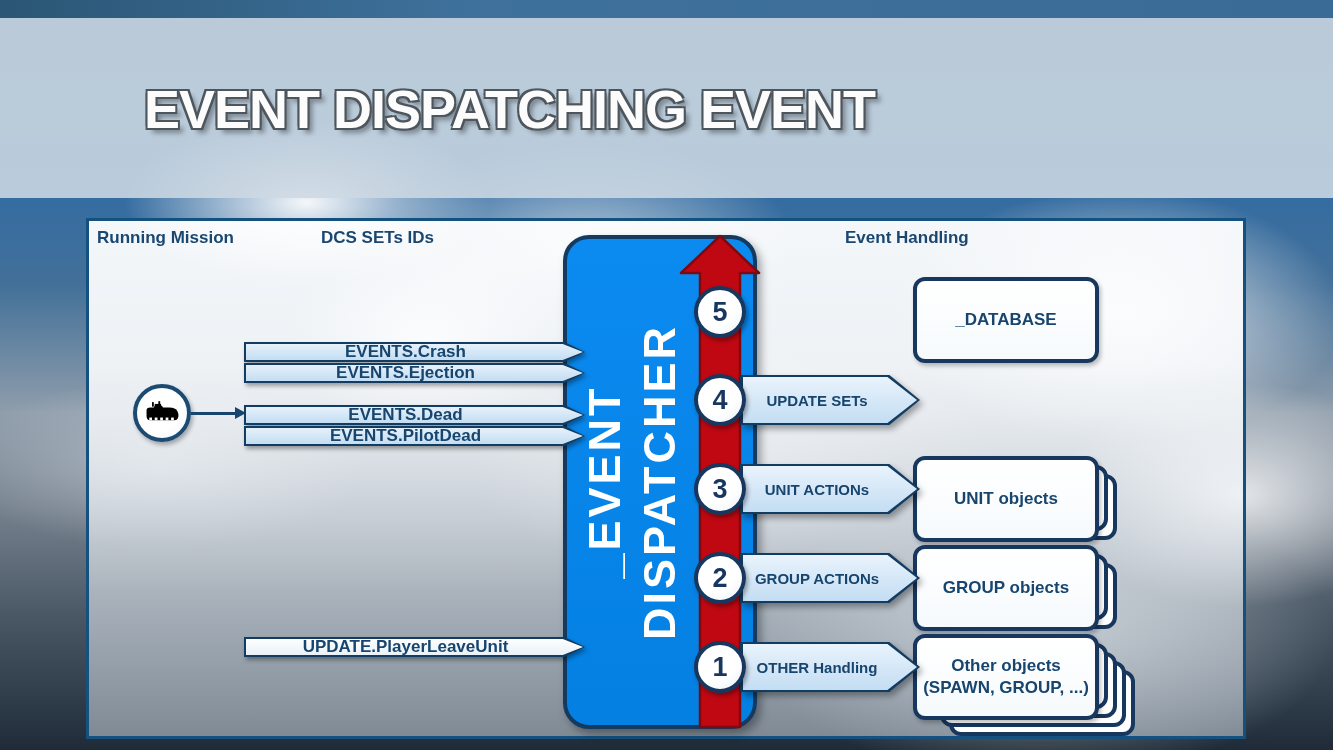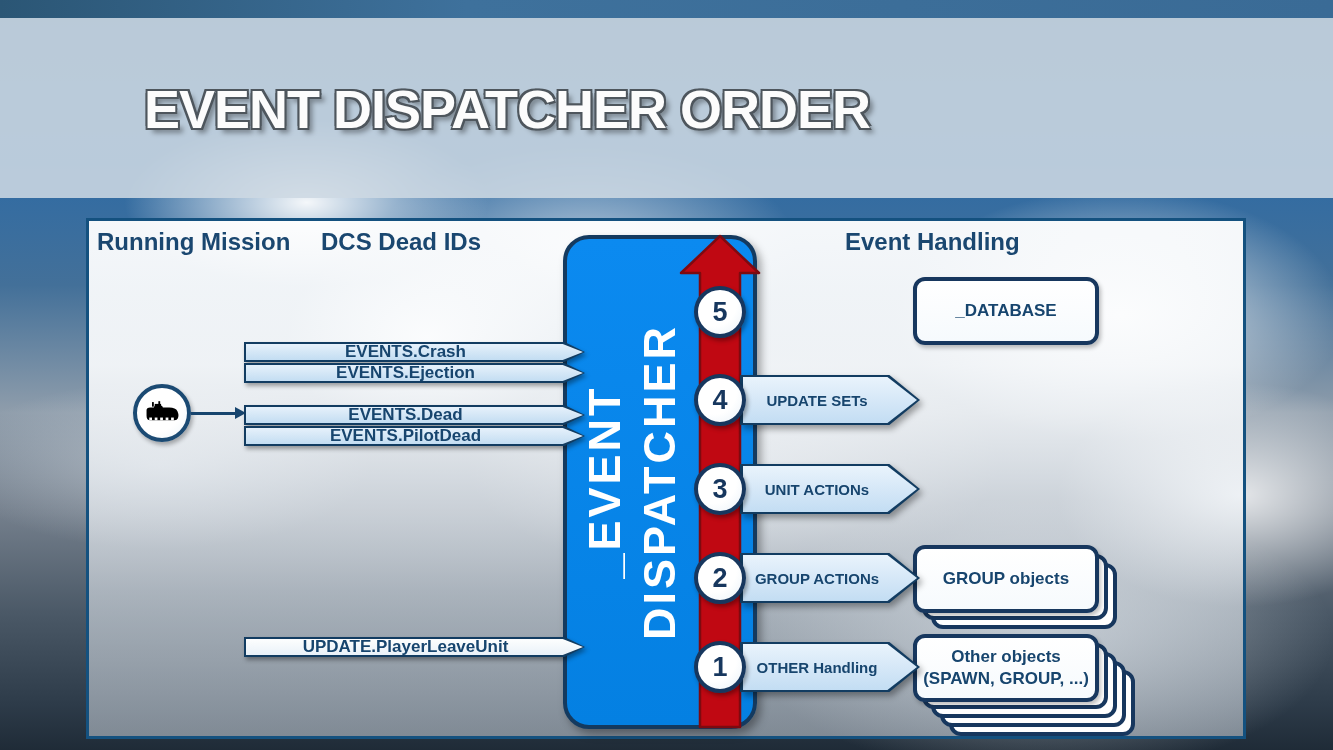--- a/index.html
+++ b/index.html
@@ -28,21 +28,21 @@
     position:absolute;left:144px;top:78px;z-index:3;
     font-size:54px;font-weight:bold;letter-spacing:-1px;color:#fcfcfc;
     text-shadow:-2px -2px 0 #4e565d,2px -2px 0 #4e565d,-2px 2px 0 #4e565d,2px 2px 0 #4e565d,5px 5px 5px rgba(0,0,0,.35);
     white-space:nowrap;
   }
   .panel{
     position:absolute;left:86px;top:218px;width:1160px;height:521px;z-index:1;
     box-sizing:border-box;border:3px solid #14517f;
     background:linear-gradient(180deg,rgba(255,255,255,.95) 0%,rgba(252,253,254,.9) 28%,rgba(241,245,249,.72) 52%,rgba(228,234,240,.6) 72%,rgba(204,212,221,.55) 100%);
   }
-  .col-header{position:absolute;z-index:4;font-size:24px;font-weight:bold;color:#1a4770;white-space:nowrap;}
+  .col-header{position:absolute;z-index:4;font-size:17px;font-weight:bold;color:#1a4770;white-space:nowrap;}
   .h-running{left:97px;top:228px;}
   .h-dcs{left:321px;top:228px;}
   .h-handling{left:845px;top:228px;}
 
   
   .dispatcher{
     position:absolute;left:563px;top:235px;width:194px;height:494px;z-index:3;
     box-sizing:border-box;border:4px solid #143a5f;border-radius:26px;
     background:linear-gradient(180deg,#0b8af0,#0480e2);
     box-shadow:4px 5px 8px rgba(0,0,0,.35);
@@ -72,21 +72,21 @@
     clip-path:polygon(0 0,83% 0,100% 50%,83% 100%,0 100%);}
   .act .shape-fill{position:absolute;inset:2px 3px;background:linear-gradient(180deg,#e9f3fc,#c3ddf3);
     clip-path:polygon(0 0,83% 0,100% 50%,83% 100%,0 100%);}
   .act .lbl{position:absolute;inset:0;display:flex;align-items:center;justify-content:center;
     padding-right:26px;font-size:15px;font-weight:bold;color:#17456e;white-space:nowrap;}
 
   
   .tgroup{position:absolute;left:913px;width:186px;height:66px;z-index:5;}
   .stack-layer{position:absolute;left:0;top:0;width:186px;height:66px;box-sizing:border-box;
     border:4px solid #17375e;border-radius:12px;background:#fff;}
-  .tbox{position:absolute;left:0;top:0;width:186px;height:68px;box-sizing:border-box;
+  .tbox{position:absolute;left:0;top:0;width:186px;height:86px;box-sizing:border-box;
     border:4px solid #17375e;border-radius:12px;
     background:linear-gradient(180deg,#ffffff,#f6fafd);
     display:flex;flex-direction:column;align-items:center;justify-content:center;
     font-size:17px;font-weight:bold;color:#17456e;line-height:1.3;text-align:right;
     box-shadow:2px 3px 4px rgba(0,0,0,.25);}
 
   
   .evt{position:absolute;left:244px;width:341px;height:20px;z-index:6;filter:drop-shadow(2px 3px 2px rgba(0,0,0,.35));}
   .evt .shape-border{position:absolute;inset:0;background:#123c61;
     clip-path:polygon(0 0,94% 0,100% 50%,94% 100%,0 100%);}
@@ -106,26 +106,26 @@
   .unit-arrowhead{position:absolute;left:235px;top:407px;width:0;height:0;z-index:6;
     border-top:6px solid transparent;border-bottom:6px solid transparent;border-left:11px solid #17456e;}
 </style>
 </head>
 <body>
 
 <div class="stage">
   <div class="clouds"></div>
   <div class="top-strip"></div>
   <div class="title-band"></div>
-  <div class="slide-title">EVENT DISPATCHER ORDER</div>
+  <div class="slide-title">EVENT DISPATCHING EVENT</div>
 
   <div class="panel"></div>
 
   <div class="col-header h-running">Running Mission</div>
-  <div class="col-header h-dcs">DCS Dead IDs</div>
+  <div class="col-header h-dcs">DCS SETs IDs</div>
   <div class="col-header h-handling">Event Handling</div>
 
   <div class="dispatcher"></div>
   <svg class="red-arrow" width="84" height="497" viewBox="0 0 84 497">
     <path d="M42 3 L81 40 L62 40 L62 494 L22 494 L22 40 L3 40 Z" fill="#c00812" stroke="#7e0a10" stroke-width="2.5" stroke-linejoin="round"></path>
   </svg>
   <div class="disp-text-wrap">
     <div class="disp-rot">
       <span class="disp-line">_EVENT</span>
       <span class="disp-line">DISPATCHER</span>
@@ -188,20 +188,28 @@
     <div class="lbl">UPDATE SETs</div>
   </div>
   <div class="numcircle" style="top:374px">4</div>
 
   <div class="act" style="top:464px">
     <div class="shape-border"></div>
     <div class="shape-fill"></div>
     <div class="lbl">UNIT ACTIONs</div>
   </div>
   <div class="numcircle" style="top:463px">3</div>
+  <div class="tgroup" style="top:456px">
+    <div class="stack-layer" style="transform:translate(18px,18px)"></div>
+    <div class="stack-layer" style="transform:translate(9px,9px)"></div>
+    <div class="tbox">
+      <span>UNIT objects</span>
+        <span></span>
+    </div>
+  </div>
 
   <div class="act" style="top:553px">
     <div class="shape-border"></div>
     <div class="shape-fill"></div>
     <div class="lbl">GROUP ACTIONs</div>
   </div>
   <div class="numcircle" style="top:552px">2</div>
   <div class="tgroup" style="top:545px">
     <div class="stack-layer" style="transform:translate(18px,18px)"></div>
     <div class="stack-layer" style="transform:translate(9px,9px)"></div>

